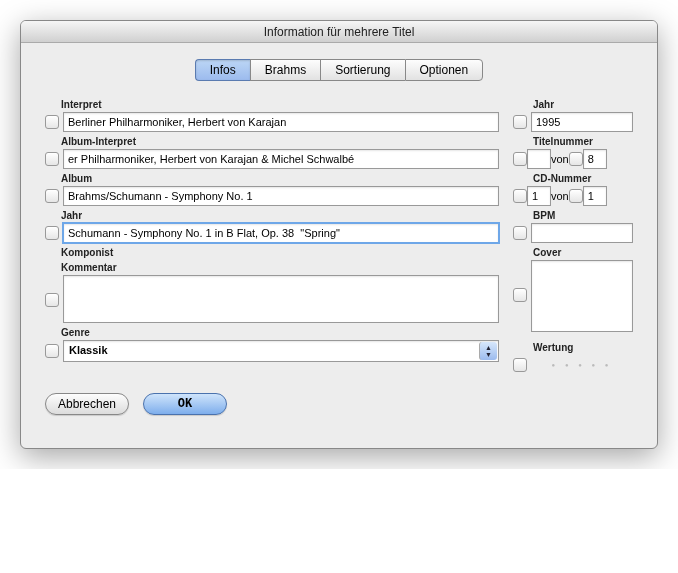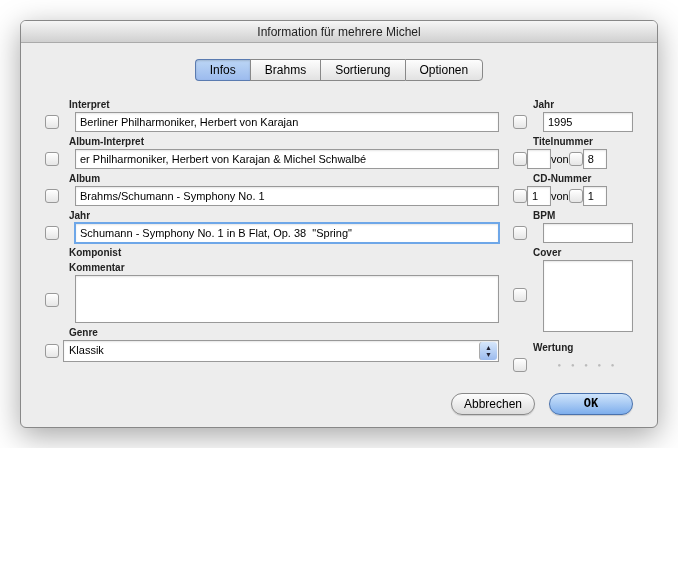--- a/index.html
+++ b/index.html
@@ -22,21 +22,21 @@
   .titlebar {
     height: 22px;
     line-height: 22px;
     text-align: center;
     background: linear-gradient(#f6f6f6, #d0d0d0);
     border-bottom: 1px solid #aaa;
     font-size: 12px;
     color: #222;
   }
   .body {
-    padding: 16px 24px 12px 24px;
+    padding: 16px 24px 33px 24px;
   }
   .segmented {
     display: flex;
     justify-content: center;
     margin-bottom: 14px;
   }
   .segmented div {
     padding: 3px 14px;
     border: 1px solid #888;
     border-right: none;
@@ -55,26 +55,26 @@
     display: grid;
     grid-template-columns: 1fr 120px;
     column-gap: 14px;
   }
   .label {
     font-weight: bold;
     font-size: 10px;
     color: #222;
     margin-top: 4px;
     margin-bottom: 2px;
-    margin-left: 24px;
+    margin-left: 16px;
   }
   .row {
     display: flex;
     align-items: center;
-    gap: 16px;
+    gap: 4px;
     margin-bottom: 2px;
   }
   .cb {
     width: 14px;
     height: 14px;
     border: 1px solid #999;
     border-radius: 3px;
     background: linear-gradient(#fff, #e6e6e6);
     flex: none;
     box-shadow: inset 0 1px 0 rgba(255,255,255,0.6);
@@ -124,20 +124,21 @@
     display: flex;
     border: 1px solid #999;
     height: 22px;
     background: #fff;
     box-shadow: inset 0 1px 2px rgba(0,0,0,0.1);
   }
   .combo-text {
     flex: 1;
     padding: 3px 5px;
     font-size: 11px;
+    font-weight: bold;
   }
   .combo-arrows {
     width: 18px;
     border-left: 1px solid #aaa;
     background: linear-gradient(#d7e7fb, #9cbbee);
     display: flex;
     flex-direction: column;
     align-items: center;
     justify-content: center;
     border-radius: 3px;
@@ -155,21 +156,21 @@
     display:flex;
     align-items:center;
     justify-content:center;
     gap:6px;
     color: #bbb;
     font-size: 6px;
     letter-spacing: 4px;
   }
   .buttons {
     display: flex;
-    justify-content: flex-end;
+    justify-content: flex-start;
     gap: 14px;
     margin-top: 16px;
   }
   .btn {
     min-width: 84px;
     height: 22px;
     border: 1px solid #888;
     border-radius: 11px;
     background: linear-gradient(#fdfdfd, #dcdcdc);
     font-size: 12px;
@@ -186,21 +187,21 @@
     color: #000;
     font-family: Liberation Mono, monospace;
   }
   .sec-right .label { margin-left: 20px; }
 </style>
 </head>
 <body>
 
 <div class="window">
   <div class="titlebar">
-    <span>Information für mehrere Michel</span>
+    <span>Information für mehrere Titel</span>
   </div>
   <div class="body">
 
     <div class="segmented">
       <div class="active"><span>Infos</span></div>
       <div><span>Brahms</span></div>
       <div><span>Sortierung</span></div>
       <div><span>Optionen</span></div>
     </div>
 

